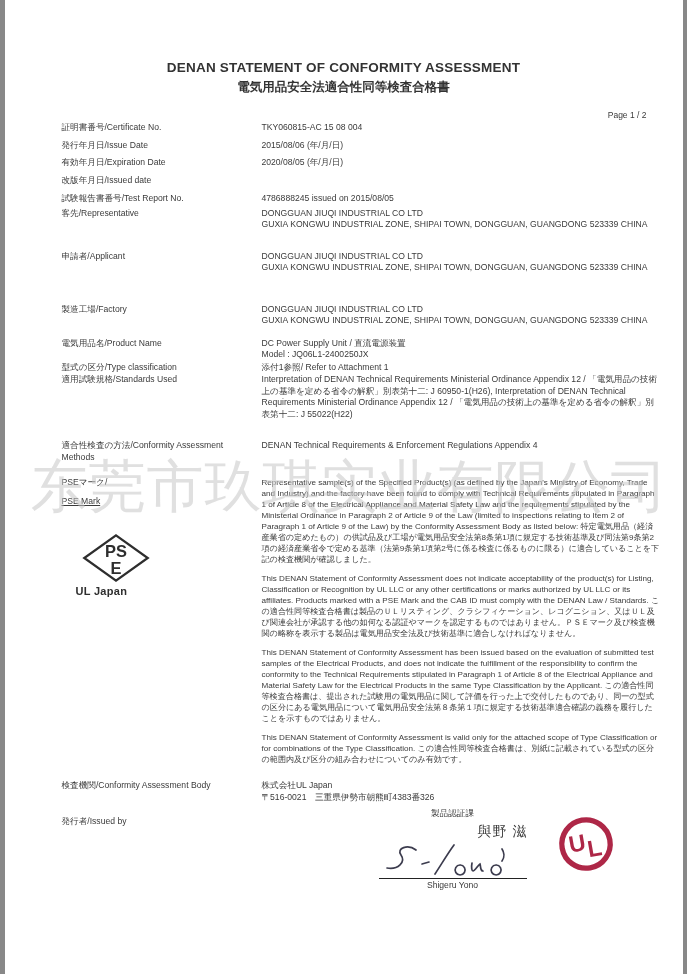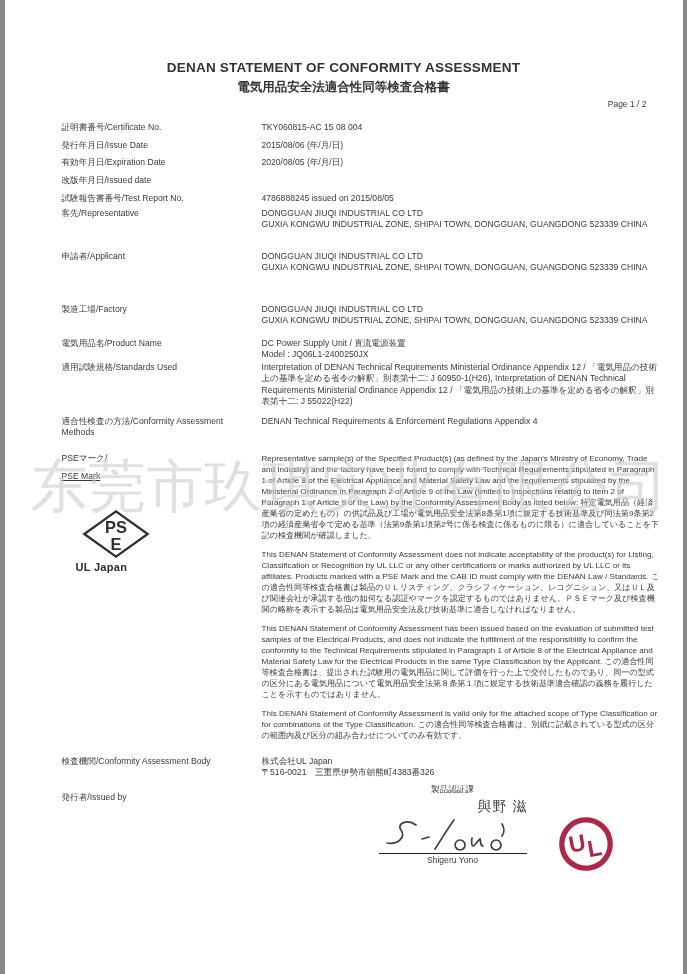--- a/index.html
+++ b/index.html
@@ -14,41 +14,41 @@
   }
   .title{
     position:absolute;top:60px;left:0;right:0;
     text-align:center;font-weight:bold;font-size:13.5px;letter-spacing:.2px;color:#333;
   }
   .subtitle{
     position:absolute;top:79px;left:0;right:0;
     text-align:center;font-weight:bold;font-size:12.5px;color:#333;
   }
   .page-num{
-    position:absolute;top:99px;right:36px;
+    position:absolute;top:110px;right:36px;
     font-size:8.5px;color:#3a3a3a;
   }
   .content{
     position:absolute;top:122px;left:57px;width:598px;
     font-size:8.6px;line-height:1.34;
   }
   .row{display:flex;}
   .label{width:200px;flex:0 0 200px;padding-right:6px;box-sizing:border-box;}
   .value{flex:1;}
   .r-cert{margin-bottom:6px;}
   .r-issue{margin-bottom:6px;}
   .r-exp{margin-bottom:6px;align-items:center;}
   .r-revise{margin-bottom:7px;}
   .r-report{margin-bottom:3px;}
   .r-rep{margin-bottom:20px;}
   .r-applicant{margin-bottom:30px;}
   .r-factory{margin-bottom:11px;}
   .r-product{margin-bottom:1px;}
   .r-type{margin-bottom:1px;}
-  .r-standards{margin-bottom:8px;}
+  .r-standards{margin-bottom:20px;}
   .r-methods{margin-bottom:14px;}
   .r-pse{margin-bottom:7px;}
   .r-cab{margin-bottom:5px;}
   .para{font-size:8.1px;line-height:1.36;margin:0 0 8px 0;text-align:left;}
   .pse-label-2{margin-top:7px;text-decoration:underline;}
   .pse-logo{margin-top:26px;margin-left:14px;width:80px;text-align:left;}
   .pse-logo svg{display:block;margin:0 auto;}
   .ul-japan{font-weight:bold;font-size:11px;color:#2e2e2e;margin-top:1px;letter-spacing:.3px;}
   .issuer-label{padding-top:8px;}
   .sig-block{margin-left:116px;width:150px;text-align:center;}
@@ -127,20 +127,24 @@
     </div>
 
     <div class="row r-product">
       <div class="label">電気用品名/Product Name</div>
       <div class="value">
         <div>DC Power Supply Unit / 直流電源装置</div>
         <div>Model : JQ06L1-2400250JX</div>
       </div>
     </div>
 
+    <div class="row r-type">
+      <div class="label">型式の区分/Type classification</div>
+      <div class="value">添付1参照/ Refer to Attachment 1</div>
+    </div>
 
     <div class="row r-standards">
       <div class="label">適用試験規格/Standards Used</div>
       <div class="value">Interpretation of DENAN Technical Requirements Ministerial Ordinance Appendix 12 / 「電気用品の技術上の基準を定める省令の解釈」別表第十二: J 60950-1(H26), Interpretation of DENAN Technical Requirements Ministerial Ordinance Appendix 12 / 「電気用品の技術上の基準を定める省令の解釈」別表第十二: J 55022(H22)</div>
     </div>
 
     <div class="row r-methods">
       <div class="label">適合性検査の方法/Conformity Assessment Methods</div>
       <div class="value">
         <div>DENAN Technical Requirements &amp; Enforcement Regulations Appendix 4</div>

